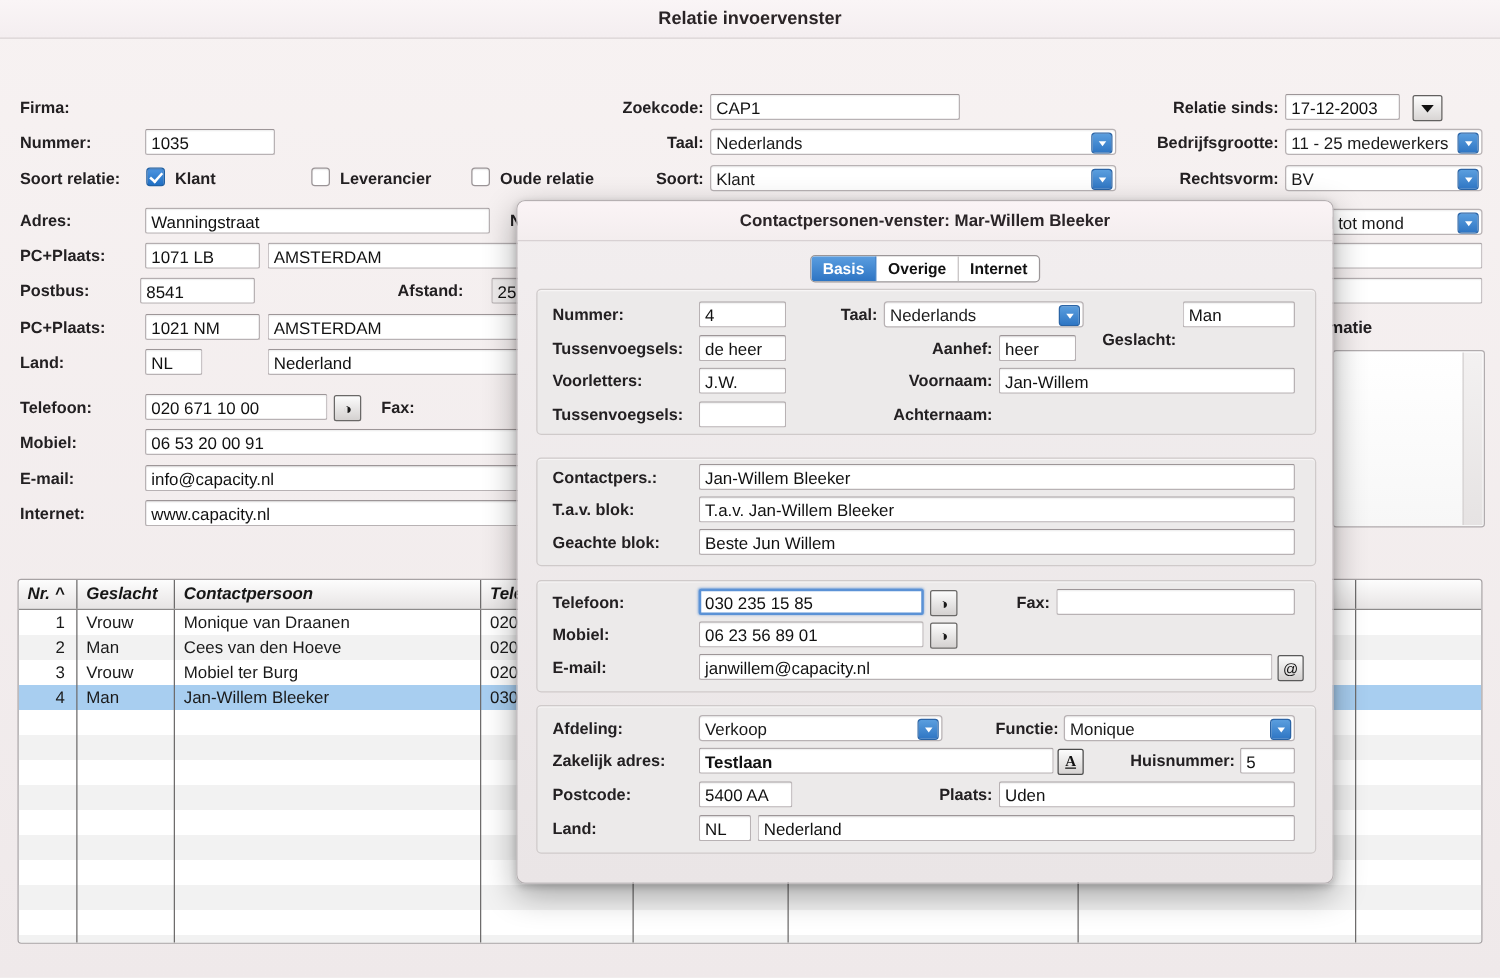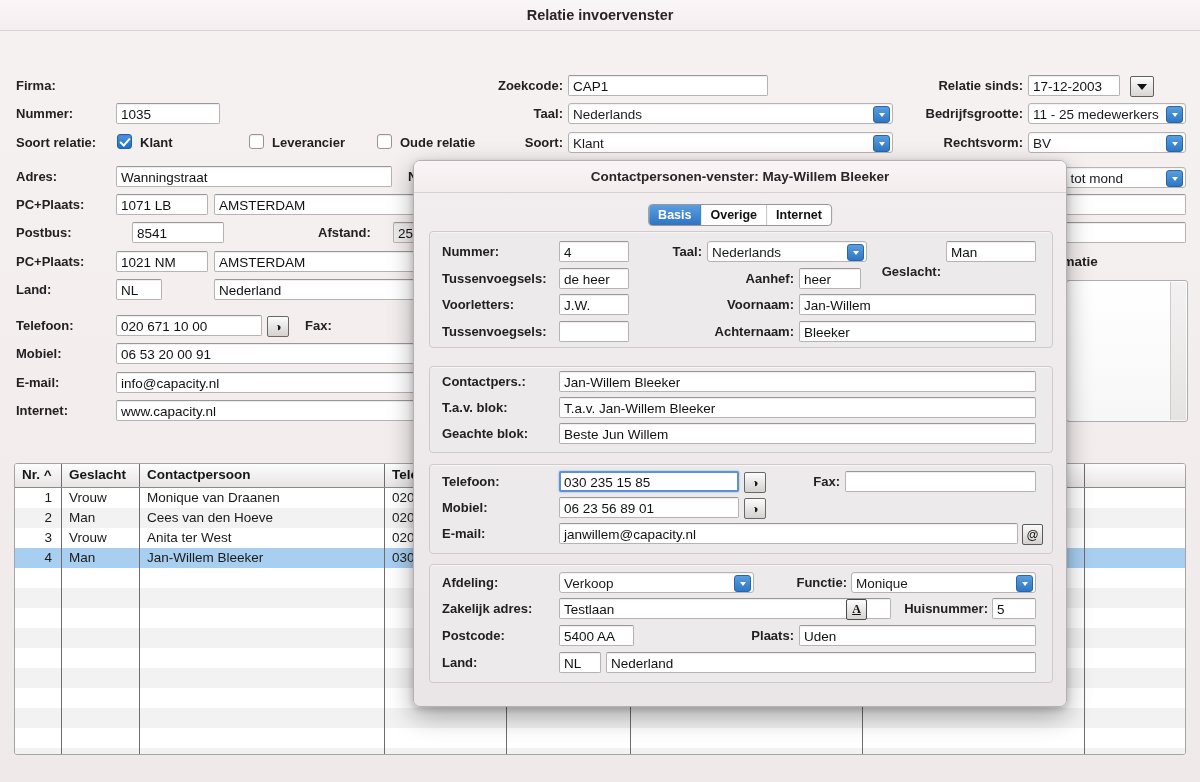--- a/index.html
+++ b/index.html
@@ -86,21 +86,21 @@
   .cbx.on{background:linear-gradient(#4e95e0,#1f6fc4);border-color:#2160a2;}
   .cbx.on:after{content:"";position:absolute;left:4px;top:1px;width:4px;height:8px;
        border:solid #fff;border-width:0 2px 2px 0;transform:rotate(42deg);}
 
   
   .tablebox{position:absolute;left:14px;top:432px;right:14px;bottom:28px;
     background:#fff;border:1px solid #a7a2a4;border-radius:3px;overflow:hidden;}
   .thead{display:flex;height:23px;align-items:stretch;
     background:linear-gradient(#fdfdfd,#e7e4e4);border-bottom:1px solid #8d8a8a;}
   .thead .th{font-weight:bold;font-size:13.5px;color:#161616;line-height:22px;
-    padding-left:7px;border-right:1px solid #6e6c6c;box-sizing:border-box;overflow:hidden;white-space:nowrap;}
+    padding-left:7px;border-right:1px solid #6e6c6c;box-sizing:border-box;overflow:hidden;white-space:nowrap;font-style:italic;}
   .thead .th.last{border-right:none;}
   .trow{display:flex;height:20px;}
   .trow .td{font-size:13.5px;line-height:20px;padding-left:7px;box-sizing:border-box;
     border-right:1px solid #6e6c6c;overflow:hidden;white-space:nowrap;}
   .trow .td.last{border-right:none;}
   .trow .td.num{text-align:right;padding-right:9px;padding-left:0;}
   .trow.alt{background:#f2f2f2;}
   .trow.sel{background:#a8cef0;}
 
   
@@ -160,21 +160,21 @@
     <div class="fld" style="left:116px;top:135px;width:276px;">Wanningstraat</div>
     <div class="lbl abs" style="left:408px;top:138px;">Nr.</div>
     <div class="fld gray" style="left:432px;top:135px;width:48px;">6</div>
     <div class="abtn red" style="left:485px;top:136px;">A</div>
 
     <div class="lbl abs" style="left:16px;top:166px;">PC+Plaats:</div>
     <div class="fld" style="left:116px;top:163px;width:92px;">1071 LB</div>
     <div class="fld" style="left:214px;top:163px;width:290px;">AMSTERDAM</div>
 
     <div class="lbl abs" style="left:16px;top:194px;">Postbus:</div>
-    <div class="fld" style="left:132px;top:191px;width:92px;">8541</div>
+    <div class="fld" style="left:112px;top:191px;width:92px;">8541</div>
     <div class="lbl abs" style="left:318px;top:194px;">Afstand:</div>
     <div class="fld gray" style="left:393px;top:191px;width:60px;">25</div>
 
     <div class="lbl abs" style="left:16px;top:223px;">PC+Plaats:</div>
     <div class="fld" style="left:116px;top:220px;width:92px;">1021 NM</div>
     <div class="fld" style="left:214px;top:220px;width:290px;">AMSTERDAM</div>
 
     <div class="lbl abs" style="left:16px;top:251px;">Land:</div>
     <div class="fld" style="left:116px;top:248px;width:46px;">NL</div>
     <div class="fld" style="left:214px;top:248px;width:290px;">Nederland</div>
@@ -273,21 +273,21 @@
             <div class="td" style="width: 245px;">Cees van den Hoeve</div>
             <div class="td" style="width: 122px;">020</div>
             <div class="td" style="width: 124px;"></div>
             <div class="td" style="width: 232px;"></div>
             <div class="td" style="width: 222px;"></div>
             <div class="td last" style="flex: 1 1 0%;"></div>
           </div>
           <div class="trow">
             <div class="td num" style="width: 47px;">3</div>
             <div class="td" style="width: 78px;">Vrouw</div>
-            <div class="td" style="width: 245px;">Anita ter West</div>
+            <div class="td" style="width: 245px;">Mobiel ter Burg</div>
             <div class="td" style="width: 122px;">020</div>
             <div class="td" style="width: 124px;"></div>
             <div class="td" style="width: 232px;"></div>
             <div class="td" style="width: 222px;">riaat</div>
             <div class="td last" style="flex: 1 1 0%;"></div>
           </div>
           <div class="trow sel">
             <div class="td num" style="width: 47px;">4</div>
             <div class="td" style="width: 78px;">Man</div>
             <div class="td" style="width: 245px;">Jan-Willem Bleeker</div>
@@ -396,21 +396,21 @@
             <div class="td" style="width: 232px;"></div>
             <div class="td" style="width: 222px;"></div>
             <div class="td last" style="flex: 1 1 0%;"></div>
           </div>
         </div>
     </div>
 
   </div>
 
   <div id="dlg">
-    <div class="dtitle">Contactpersonen-venster: May-Willem Bleeker</div>
+    <div class="dtitle">Contactpersonen-venster: Mar-Willem Bleeker</div>
 
     <div class="tabs">
       <div class="tab active">Basis</div>
       <div class="tab">Overige</div>
       <div class="tab last">Internet</div>
     </div>
 
     <div class="grp" style="left:15px;top:70px;width:622px;height:115px;"></div>
 
     <div class="lbl abs" style="left:28px;top:83px;">Nummer:</div>
@@ -429,21 +429,20 @@
     <div class="fld" style="left:385px;top:107px;width:62px;">heer</div>
 
     <div class="lbl abs" style="left:28px;top:136px;">Voorletters:</div>
     <div class="fld" style="left:145px;top:133px;width:70px;">J.W.</div>
     <div class="lbl abs r" style="left:268px;top:136px;width:112px;">Voornaam:</div>
     <div class="fld" style="left:385px;top:133px;width:237px;">Jan-Willem</div>
 
     <div class="lbl abs" style="left:28px;top:163px;">Tussenvoegsels:</div>
     <div class="fld" style="left:145px;top:160px;width:70px;"></div>
     <div class="lbl abs r" style="left:258px;top:163px;width:122px;">Achternaam:</div>
-    <div class="fld" style="left:385px;top:160px;width:237px;">Bleeker</div>
 
     <div class="grp" style="left:15px;top:205px;width:622px;height:85px;"></div>
 
     <div class="lbl abs" style="left:28px;top:213px;">Contactpers.:</div>
     <div class="fld" style="left:145px;top:210px;width:477px;">Jan-Willem Bleeker</div>
 
     <div class="lbl abs" style="left:28px;top:239px;">T.a.v. blok:</div>
     <div class="fld" style="left:145px;top:236px;width:477px;">T.a.v. Jan-Willem Bleeker</div>
 
     <div class="lbl abs" style="left:28px;top:265px;">Geachte blok:</div>
@@ -472,21 +471,21 @@
       <span>Verkoop</span>
       <span class="arrow"></span>
     </div>
     <div class="lbl abs r" style="left:355px;top:414px;width:78px;">Functie:</div>
     <div class="combo" style="left:437px;top:411px;width:185px;">
       <span>Monique</span>
       <span class="arrow"></span>
     </div>
 
     <div class="lbl abs" style="left:28px;top:440px;">Zakelijk adres:</div>
-    <div class="fld" style="left:145px;top:437px;width:332px;">Testlaan</div>
+    <div class="fld" style="left:145px;top:437px;width:284px;font-weight:bold;">Testlaan</div>
     <div class="abtn blk" style="left:432px;top:438px;">A</div>
     <div class="lbl abs r" style="left:470px;top:440px;width:104px;">Huisnummer:</div>
     <div class="fld" style="left:578px;top:437px;width:44px;">5</div>
 
     <div class="lbl abs" style="left:28px;top:467px;">Postcode:</div>
     <div class="fld" style="left:145px;top:464px;width:75px;">5400 AA</div>
     <div class="lbl abs r" style="left:300px;top:467px;width:80px;">Plaats:</div>
     <div class="fld" style="left:385px;top:464px;width:237px;">Uden</div>
 
     <div class="lbl abs" style="left:28px;top:494px;">Land:</div>

